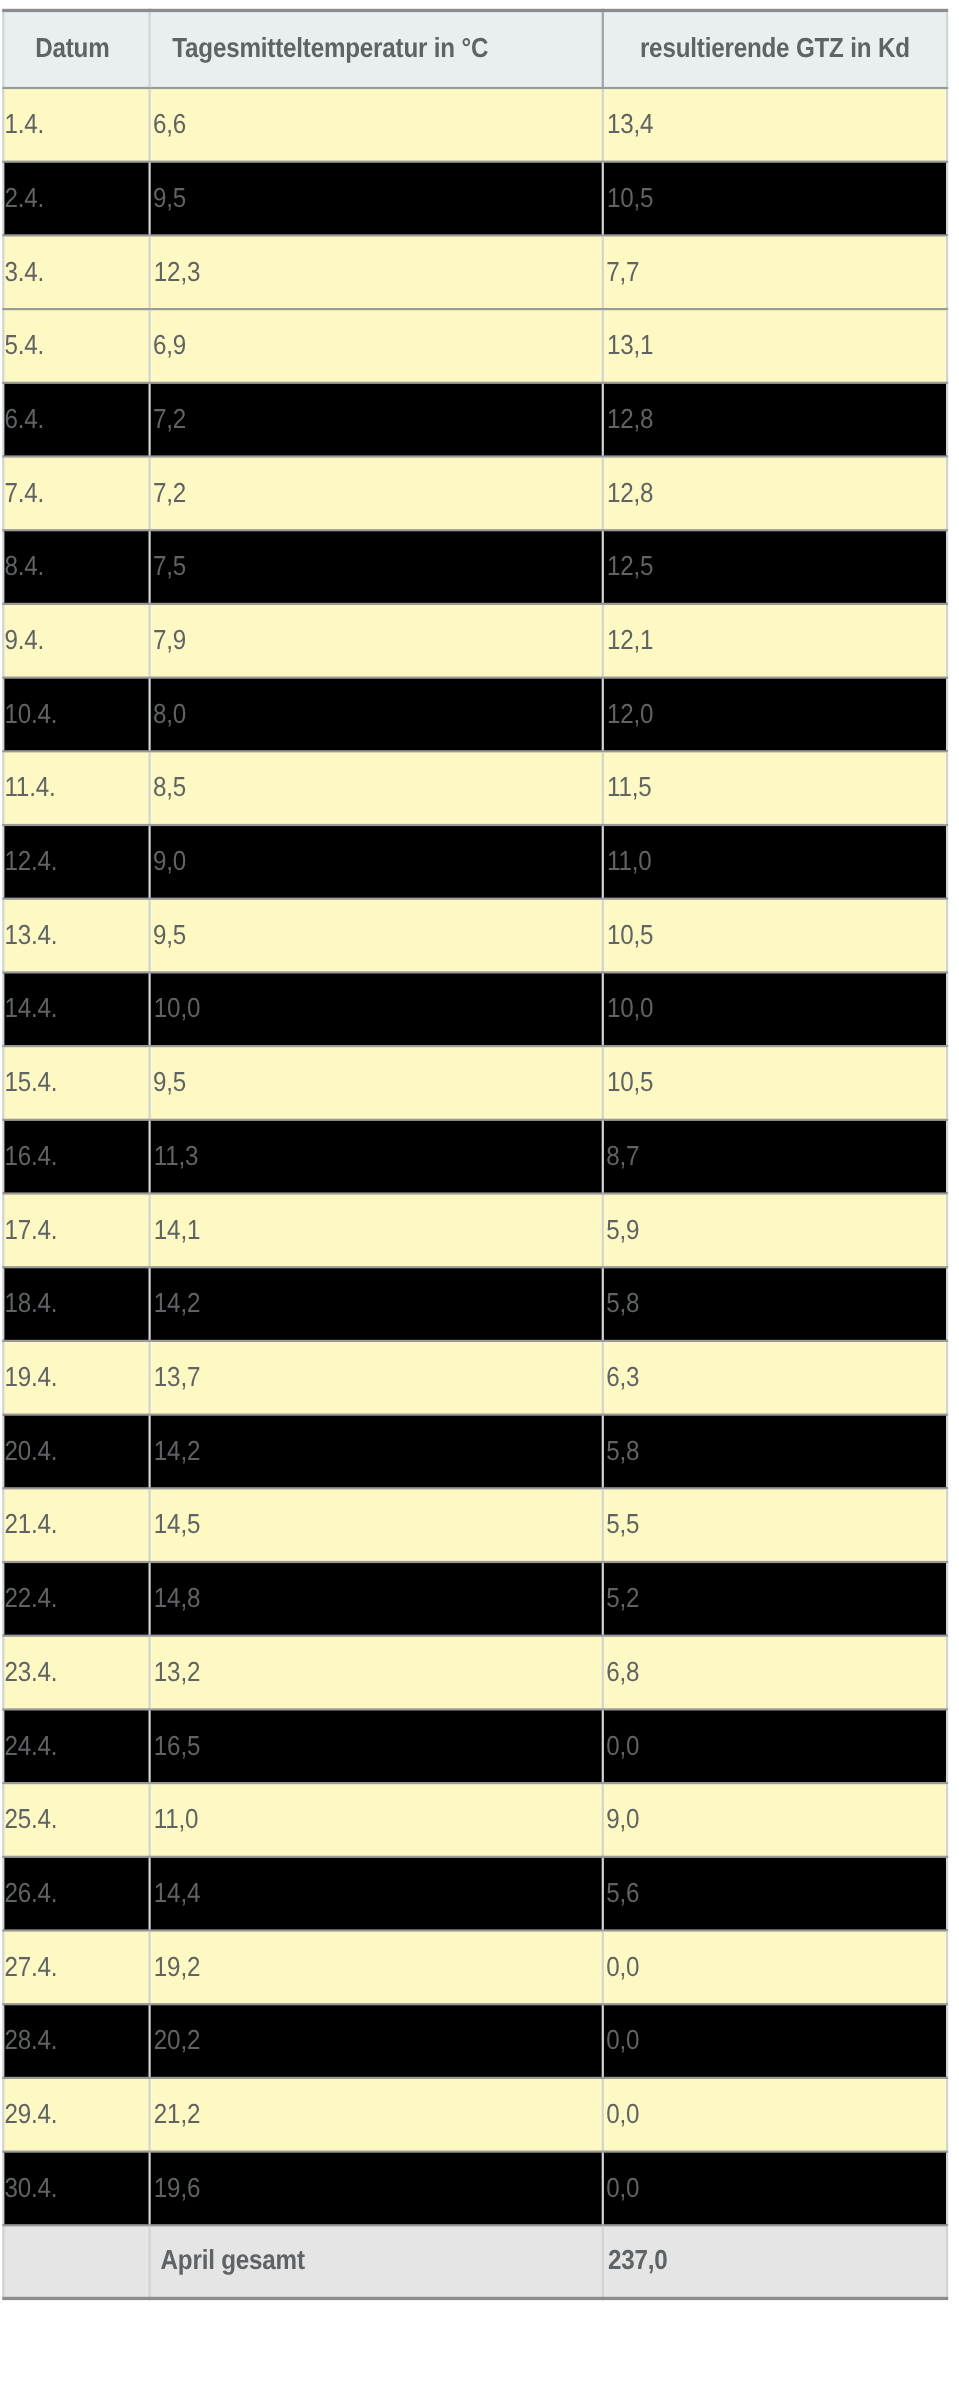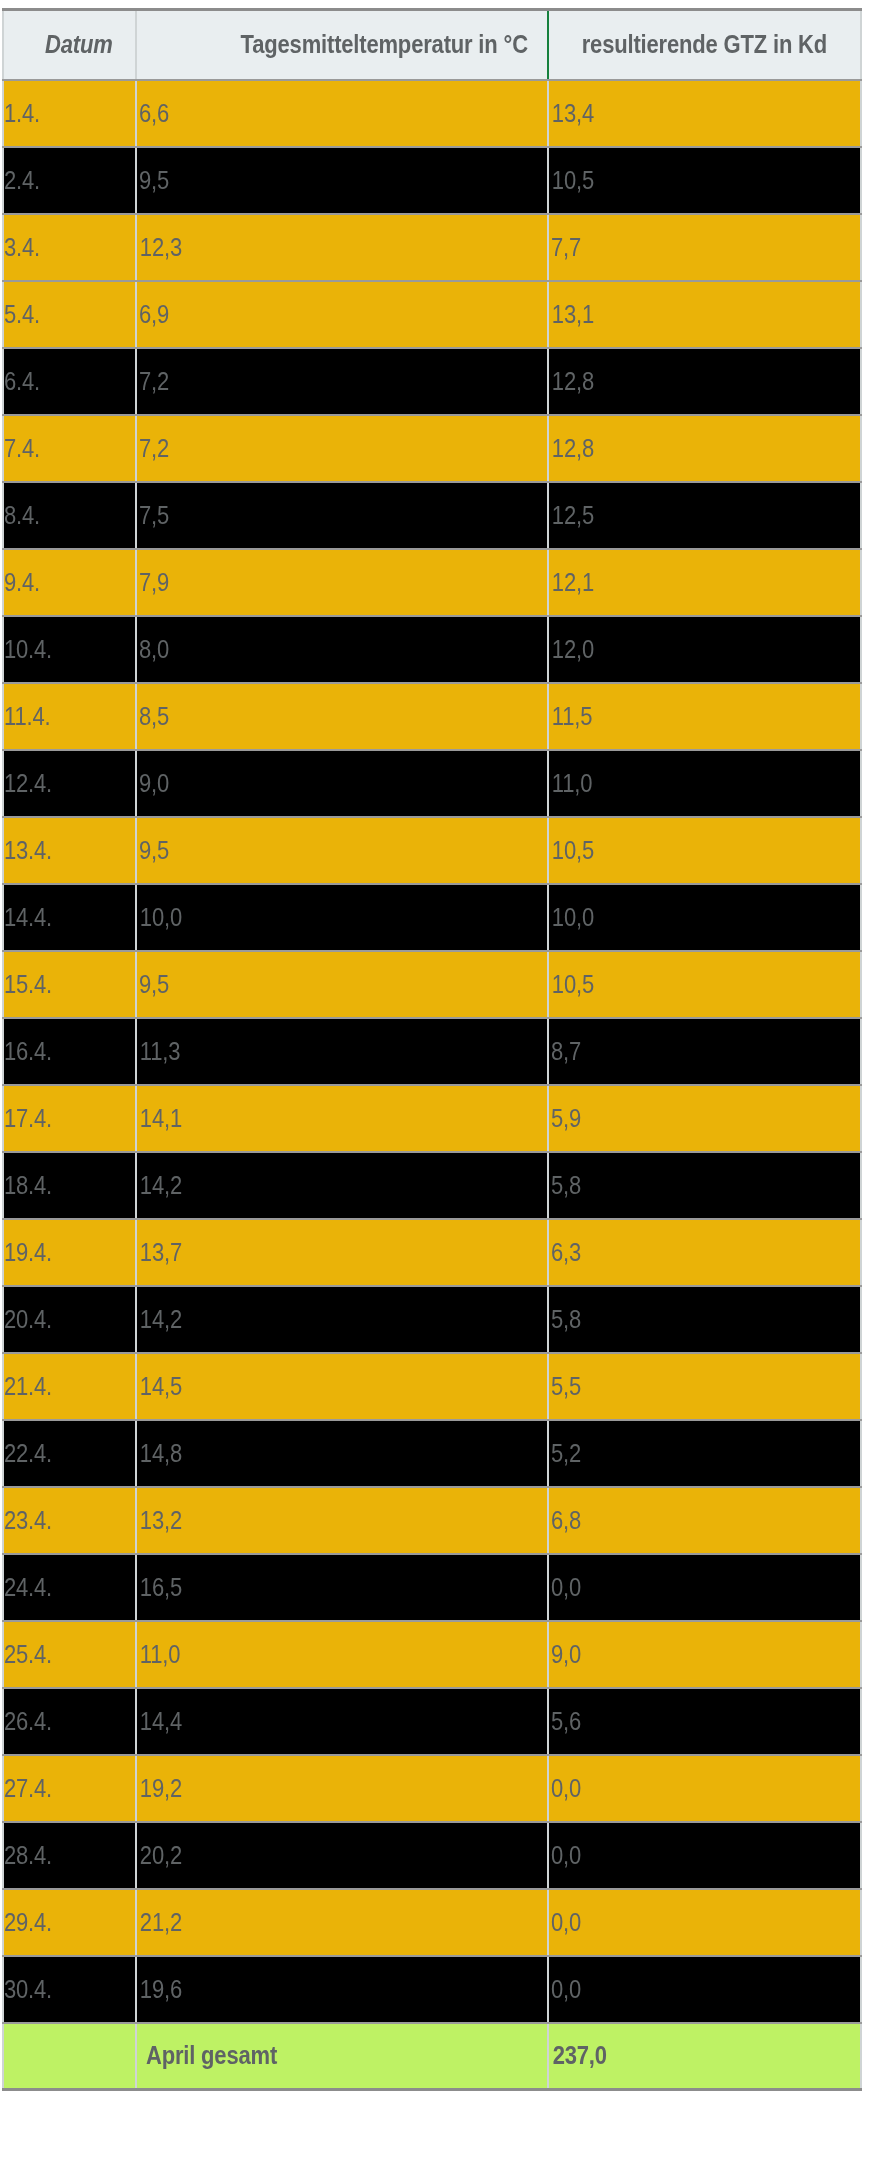--- a/index.html
+++ b/index.html
@@ -55,37 +55,36 @@
     vertical-align: middle;
     border-bottom: 2px solid #9a9a9a;
   }
   thead th .lbl {
     display: inline-block;
     transform: scaleX(0.88);
     transform-origin: center;
     white-space: nowrap;
   }
   thead th.h-date {
-    text-align: center;
+    text-align: left;
     padding-left: 28px;
     border-right: 2px solid #cfd4d5;
-    font-style: italic;
   }
   thead th.h-date .lbl { transform-origin: left center; }
   thead th.h-temp {
-    text-align: right;
-    border-right: 2px solid #15803d;
+    text-align: left;
+    border-right: 2px solid #a3a3a3;
   }
   thead th.h-gtz {
     text-align: center;
   }
 
   
   tbody tr { height: 67px; }
-  tbody tr.odd  td { background: #eab308; }
+  tbody tr.odd  td { background: #fef9c3; }
   tbody tr.even td { background: #000000; }
 
   tbody td {
     vertical-align: middle;
     border-bottom: 2px solid #9a9a9a;
   }
   tbody tr:last-child td { border-bottom: none; }
 
   tbody td .val {
     display: inline-block;
@@ -99,21 +98,21 @@
     border-right: 2px solid #cfd4d5;
   }
   td.cell-date .val { transform-origin: left center; }
   td.cell-temp {
     border-right: 2px solid #cfd4d5;
   }
   td.cell-gtz {
     text-align: left;
   }
 
-  tbody tr.total-row td { background: #bef264; }
+  tbody tr.total-row td { background: #e5e5e5; }
   tbody tr.total-row td.cell-temp,
   tbody tr.total-row td.cell-gtz { font-weight: bold; }
 </style>
 </head>
 <body>
 
 <div id="table-wrap">
   <table class="gtz">
     <colgroup>
       <col class="c-date">

